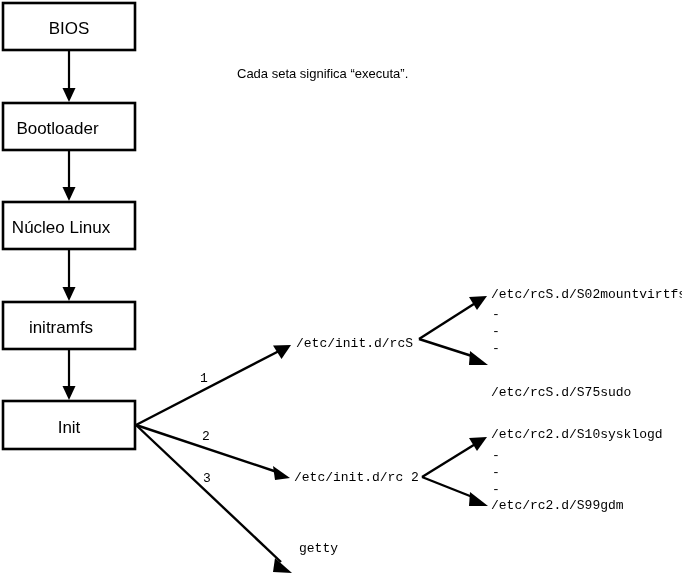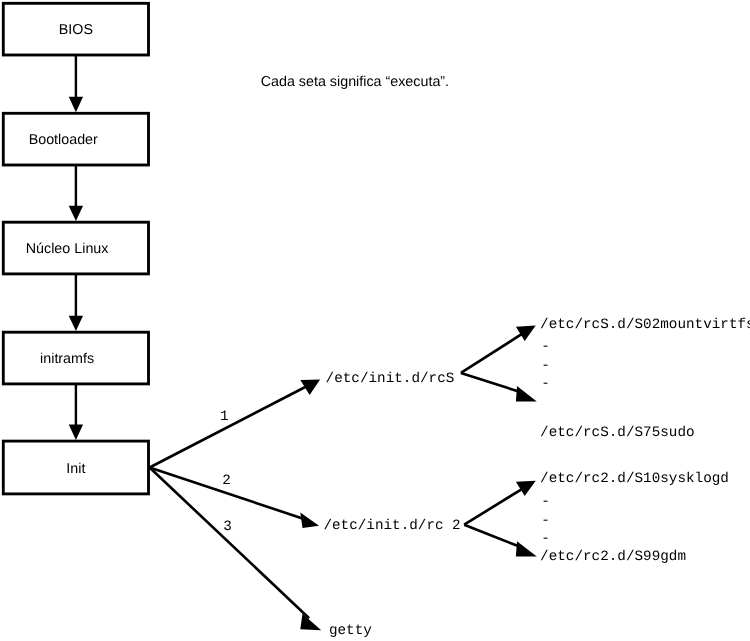--- a/index.html
+++ b/index.html
@@ -46,21 +46,21 @@
     fill: none;
   }
   .arrow-head {
     fill: #000000;
     stroke: none;
   }
   .box-label {
     position: absolute;
     text-align: center;
     font-family: "Liberation Sans", sans-serif;
-    font-size: 13px;
+    font-size: 17px;
     color: #000000;
     white-space: nowrap;
     line-height: 1;
   }
   .note-text {
     position: absolute;
     font-family: "Liberation Sans", sans-serif;
     font-size: 13px;
     color: #000000;
     white-space: nowrap;
@@ -152,21 +152,21 @@
   <div class="branch-number" style="left:200px; top:372px;">1</div>
 
   <div class="branch-number" style="left:202px; top:430px;">2</div>
 
   <div class="branch-number" style="left:203px; top:472px;">3</div>
 
   <div class="path-label" style="left:296px; top:337px;">/etc/init.d/rcS</div>
 
   <div class="path-label" style="left:294px; top:471px;">/etc/init.d/rc 2</div>
 
-  <div class="path-label" style="left:299px; top:542px;margin-top:24px;">getty</div>
+  <div class="path-label" style="left:299px; top:542px;">getty</div>
 
   <div class="path-label" style="left:491px; top:288px;">/etc/rcS.d/S02mountvirtfs</div>
 
   <div class="ellipsis-dot" style="left:492px; top:308px;">-</div>
   <div class="ellipsis-dot" style="left:492px; top:325px;">-</div>
   <div class="ellipsis-dot" style="left:492px; top:342px;">-</div>
 
   <div class="path-label" style="left:491px; top:358px;margin-top:28px;">/etc/rcS.d/S75sudo</div>
 
   <div class="path-label" style="left:491px; top:428px;">/etc/rc2.d/S10sysklogd</div>

